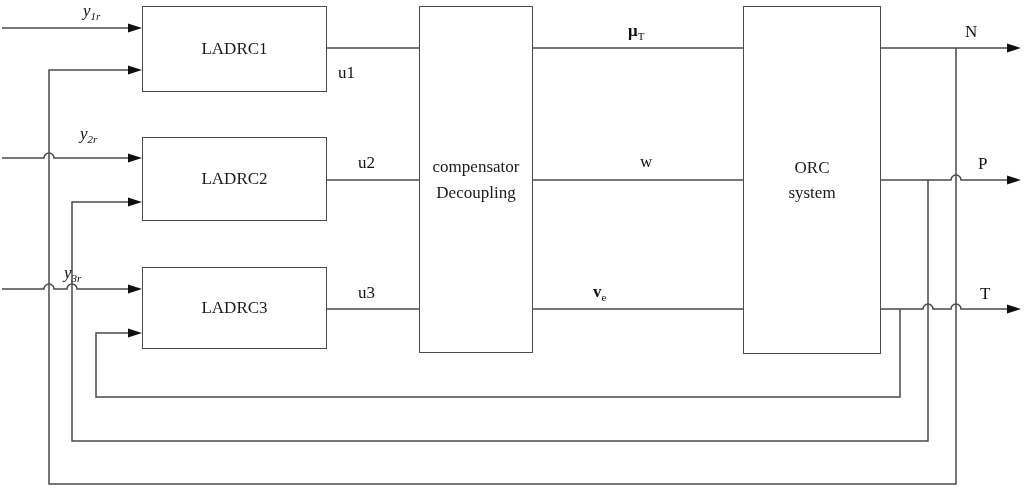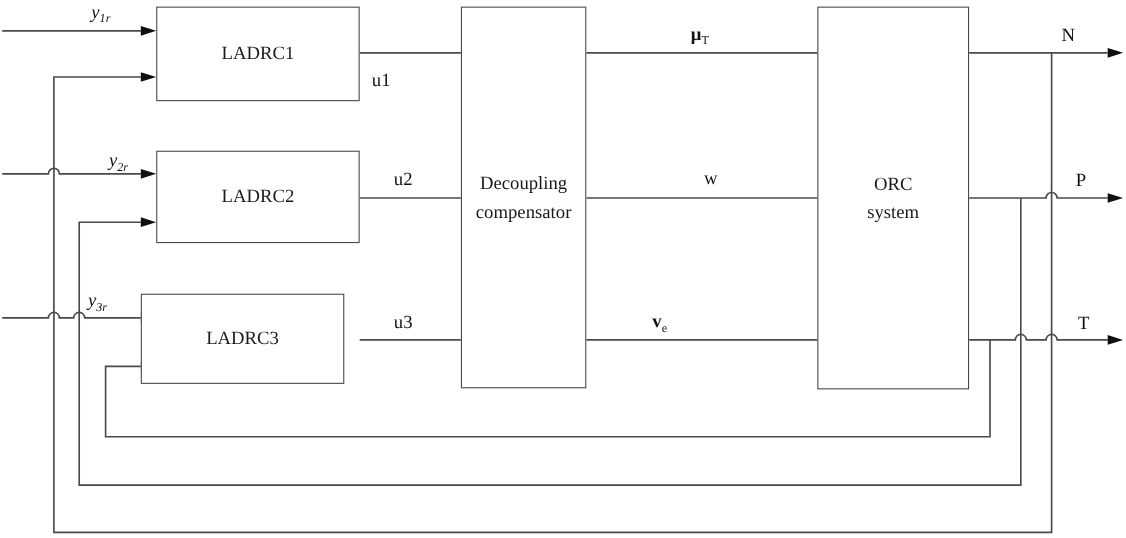--- a/index.html
+++ b/index.html
@@ -77,39 +77,39 @@
   </svg>
 
   <div class="block" style="left:142px;top:6px;width:185px;height:86px;">
     <span>LADRC1</span>
   </div>
 
   <div class="block" style="left:142px;top:137px;width:185px;height:84px;justify-content:center;">
     <span>LADRC2</span>
   </div>
 
-  <div class="block" style="left:128px;top:267px;width:185px;height:82px;">
+  <div class="block" style="left:142px;top:267px;width:185px;height:82px;">
     <span>LADRC3</span>
   </div>
 
   <div class="block" style="left:419px;top:6px;width:114px;height:347px;">
+    <span>compensator</span>
     <span>Decoupling</span>
-    <span>compensator</span>
   </div>
 
   <div class="block" style="left:743px;top:6px;width:138px;height:348px;">
     <span>ORC</span>
     <span>system</span>
   </div>
 
   <span class="sig it" style="left:83px;top:1px;"><i>y</i><sub>1r</sub></span>
 
-  <span class="sig it" style="left:80px;top:136px;margin-left:19px;"><i>y</i><sub>2r</sub></span>
+  <span class="sig it" style="left:80px;top:124px;"><i>y</i><sub>2r</sub></span>
 
-  <span class="sig it" style="left:80px;top:263px;"><i>y</i><sub>3r</sub></span>
+  <span class="sig it" style="left:64px;top:263px;"><i>y</i><sub>3r</sub></span>
 
   <span class="sig" style="left:338px;top:22px;margin-top:41px;">u1</span>
 
   <span class="sig" style="left:358px;top:153px;text-align:center;">u2</span>
 
   <span class="sig" style="left:358px;top:283px;text-align:right;">u3</span>
 
   <span class="sig bold" style="left:628px;top:21px;"><span>μ</span><sub>T</sub></span>
 
   <span class="sig" style="left:640px;top:152px;"><span>w</span></span>

